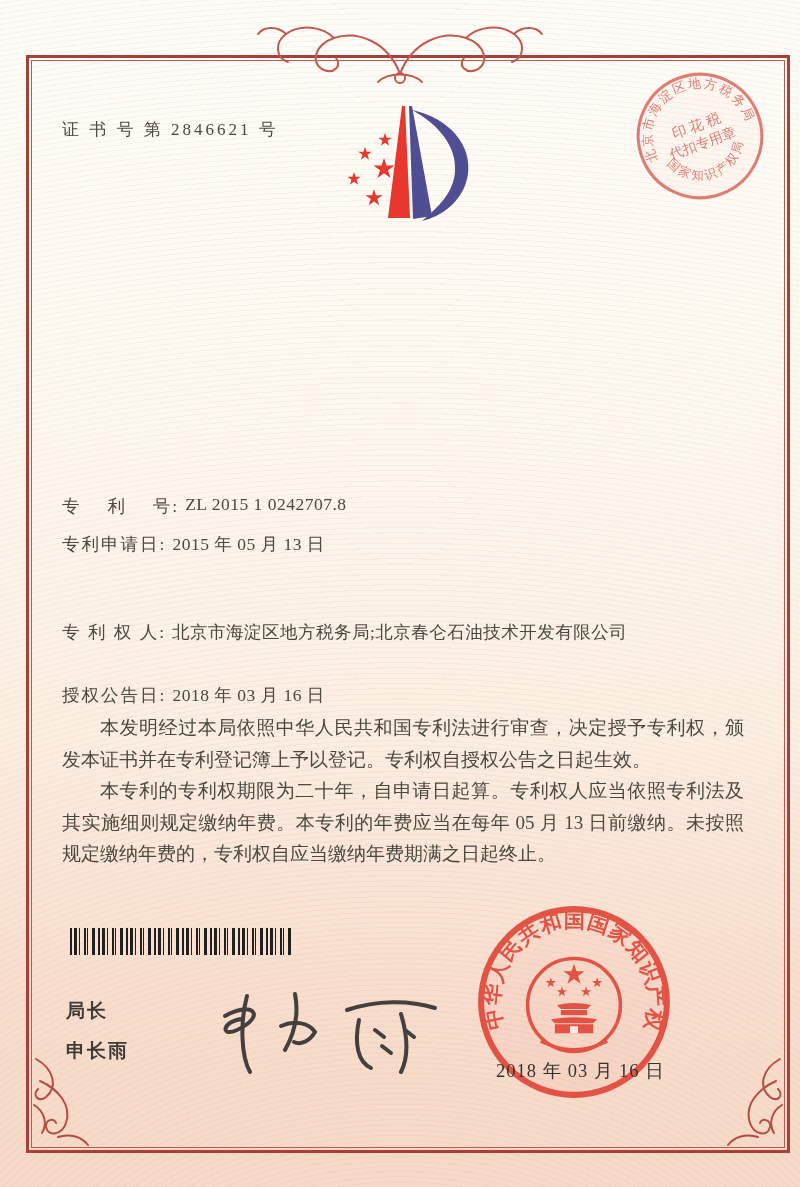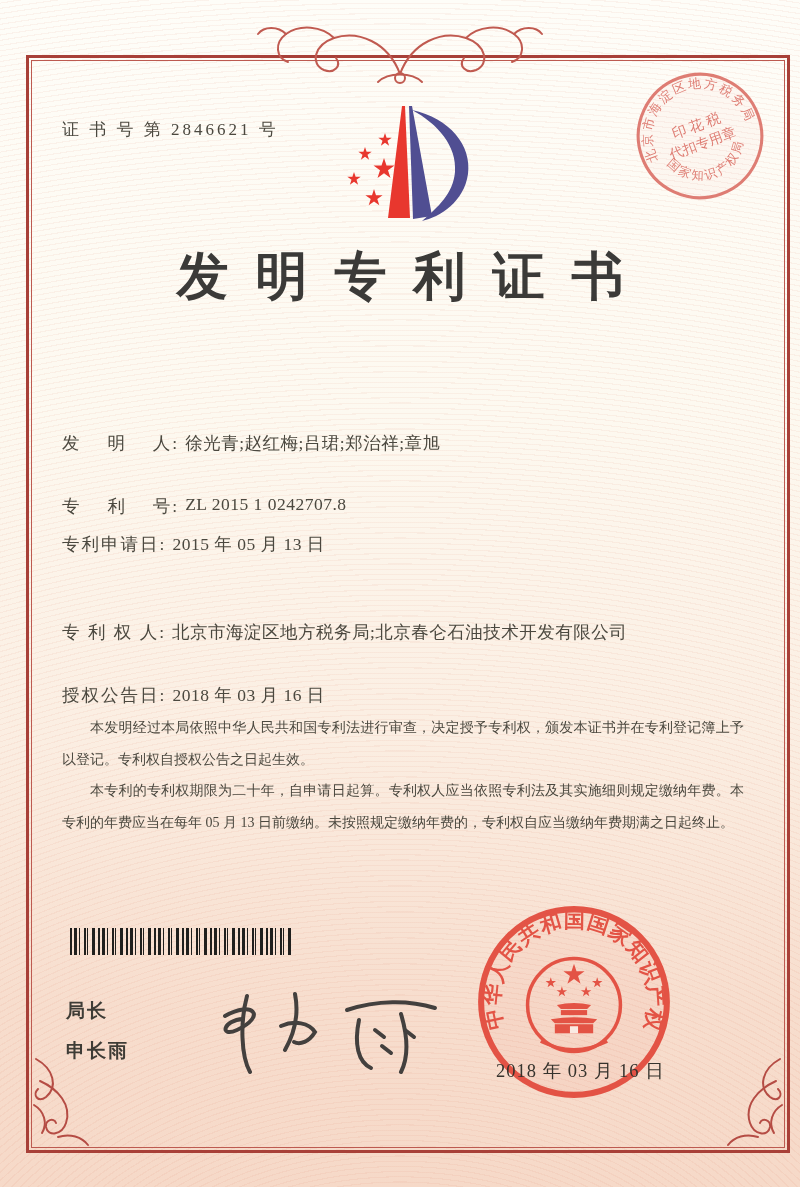--- a/index.html
+++ b/index.html
@@ -40,21 +40,21 @@
   }
   .field{
     position:absolute;left:62px;width:690px;display:flex;
     font-size:17.5px;color:#4b483f;
   }
   .field .lbl{white-space:pre;letter-spacing:2px;flex:none;}
   .field .val{margin-left:6px;letter-spacing:0.5px;}
   .f0{top:368px}.f1{top:431px}.f2{top:494px}.f3{top:532px}.f4{top:620px}.f5{top:683px}
   .paras{
     position:absolute;left:62px;top:712px;width:682px;
-    font-size:14px;line-height:31.5px;text-align:justify;color:#4b483f;
+    font-size:19px;line-height:31.5px;text-align:justify;color:#4b483f;
   }
   .paras p{margin:0;text-indent:2em;}
   .barcode{
     position:absolute;left:70px;top:928px;width:224px;height:27px;
     background:
       repeating-linear-gradient(90deg,
         #20201e 0 2px, rgba(0,0,0,0) 2px 4px,
         #20201e 4px 7px, rgba(0,0,0,0) 7px 9px,
         #20201e 9px 10px, rgba(0,0,0,0) 10px 14px,
         #20201e 14px 16px, rgba(0,0,0,0) 16px 17px,
@@ -141,26 +141,21 @@
       <text font-size="12.5" fill="#d9685e" letter-spacing="2">
         <textPath href="#taxTop">北京市海淀区地方税务局</textPath>
       </text>
       <text font-size="12" fill="#d9685e" letter-spacing="2">
         <textPath href="#taxBottom">国家知识产权局</textPath>
       </text>
       <text x="70" y="64" text-anchor="middle" font-size="14" fill="#d9685e">印 花 税</text>
       <text x="70" y="82" text-anchor="middle" font-size="13.5" fill="#d9685e">代扣专用章</text>
     </svg>
 
-    <div class="title">发明专利证书</div>
-
-    <div class="field f1">
-      <span class="lbl">发　 明　 人:</span>
-      <span class="val">徐光青;赵红梅;吕珺;郑治祥;章旭</span>
-    </div>
+
     <div class="field f2">
       <span class="lbl">专　 利　 号:</span>
       <span class="val">ZL 2015 1 0242707.8</span>
     </div>
     <div class="field f3">
       <span class="lbl">专利申请日:</span>
       <span class="val">2015 年 05 月 13 日</span>
     </div>
     <div class="field f4">
       <span class="lbl">专 利 权 人:</span>

